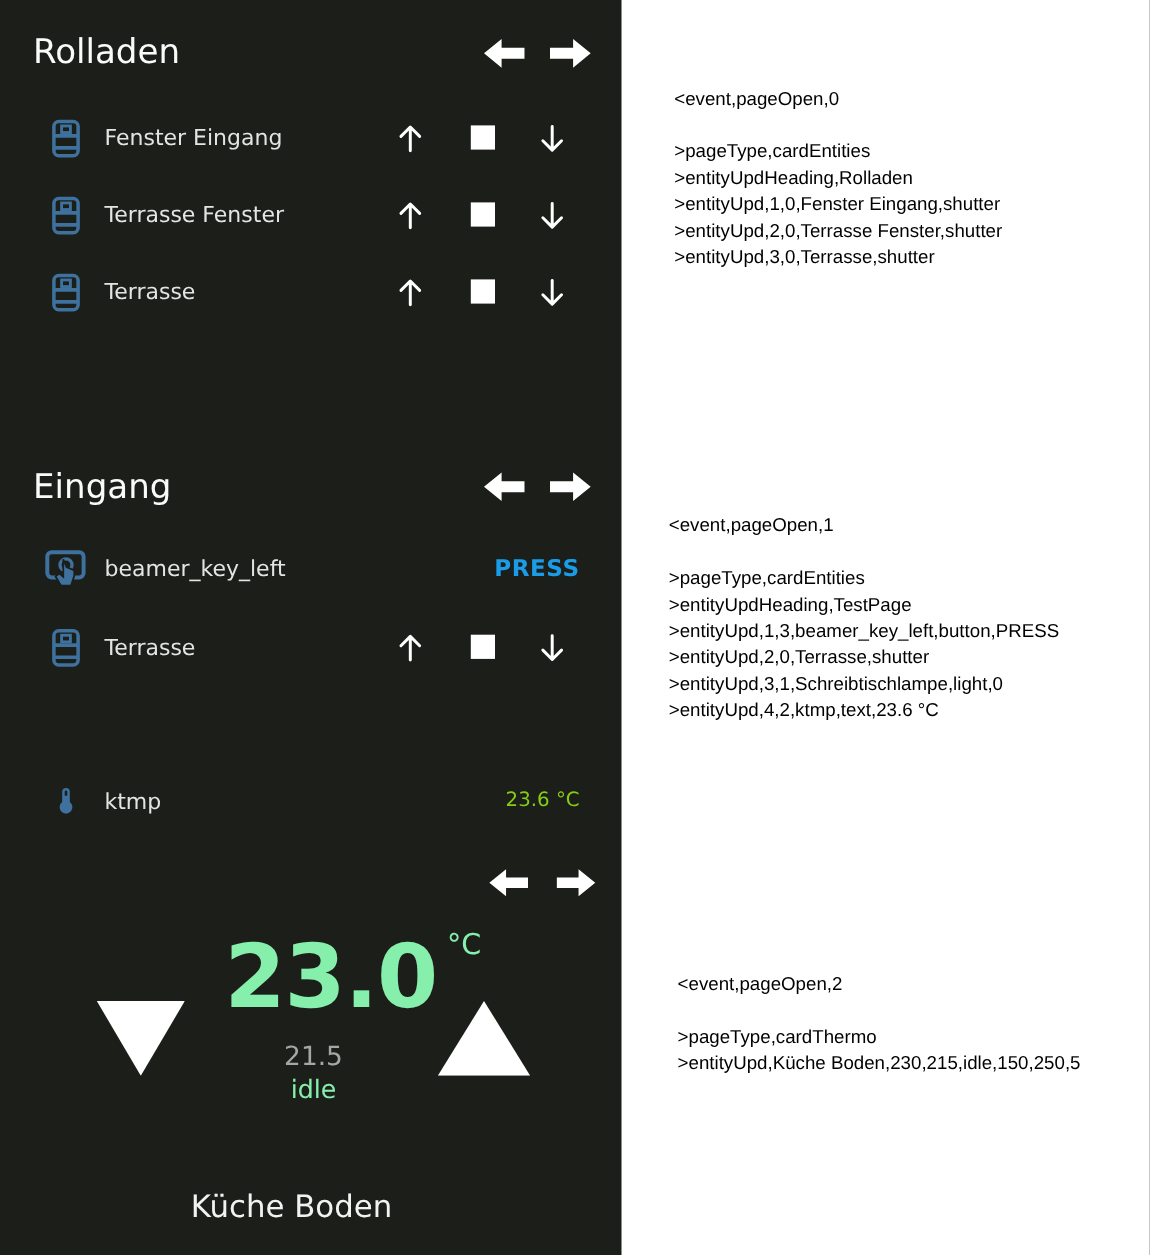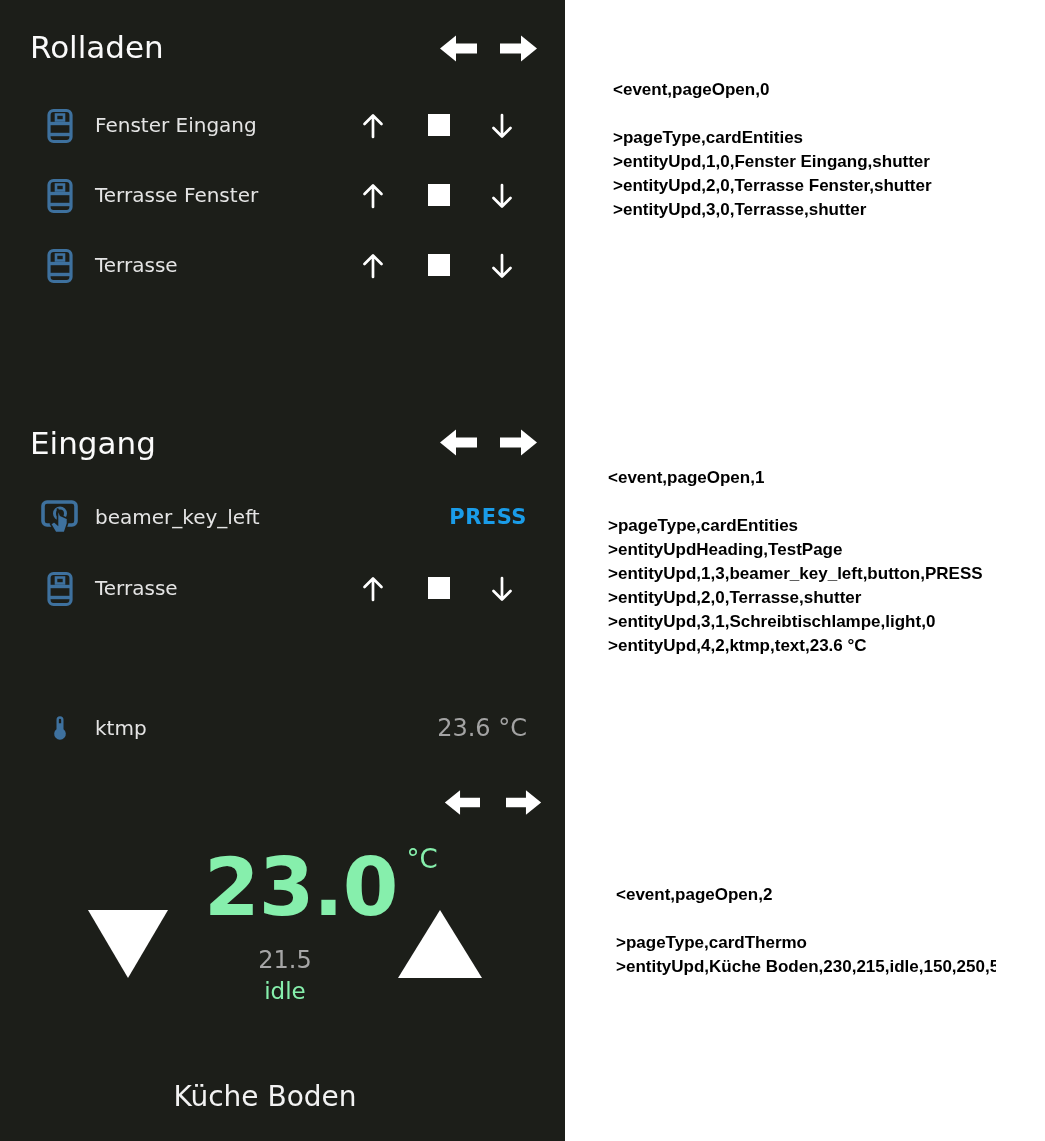--- a/index.html
+++ b/index.html
@@ -20,21 +20,21 @@
   .card-title{
     position:absolute;left:30px;font-size:31px;font-weight:400;color:#fafafa;line-height:36px;
   }
   .nav-arrow{position:absolute;cursor:pointer;}
   .row{position:absolute;left:0;width:565px;height:52px;}
   .row-icon{position:absolute;}
   .row-label{
     position:absolute;left:95px;top:0;line-height:52px;font-size:20px;color:var(--label);
   }
   .row-value{
-    position:absolute;right:38px;top:0;line-height:52px;font-size:24px;color:#a3a3a3;
+    position:absolute;right:38px;top:0;line-height:52px;font-size:18px;color:#84cc16;
   }
   .press-value{
     color:var(--accent);font-weight:600;font-size:21px;letter-spacing:.5px;cursor:pointer;
   }
   .ctl-up{position:absolute;left:359px;top:12px;cursor:pointer;}
   .ctl-stop{position:absolute;left:428px;top:15px;width:22px;height:22px;background:#fff;cursor:pointer;}
   .ctl-down{position:absolute;left:488px;top:12px;cursor:pointer;}
   .toggle{position:absolute;left:468px;top:8px;width:60px;height:36px;cursor:pointer;}
   .toggle-track{position:absolute;left:8px;top:5px;width:51px;height:26px;border-radius:13px;background:#454545;}
   .toggle-knob{position:absolute;left:0;top:1px;width:34px;height:34px;border-radius:50%;background:#9b9b9b;}
@@ -56,21 +56,21 @@
     font-size:23px;color:#86efac;
   }
   .thermo-name{
     position:absolute;left:0;top:316px;width:530px;text-align:center;
     font-size:28px;color:#f2f2f2;
   }
   .tri-btn{position:absolute;cursor:pointer;}
   
   .proto{
     position:absolute;color:#000;font-family:"Liberation Sans",sans-serif;
-    font-weight:700;font-size:17px;
+    font-weight:400;font-size:17px;
   }
   .proto-line{height:24px;line-height:24px;white-space:pre;}
 </style>
 </head>
 <body>
 
 <svg width="0" height="0" style="position:absolute">
   <defs>
     <g id="ico-shutter">
       <rect x="2" y="2.5" width="22" height="31" rx="4.5" fill="none" stroke="#3e719e" stroke-width="3.2"></rect>
@@ -223,20 +223,21 @@
       <div class="thermo-setpoint">21.5</div>
       <div class="thermo-state">idle</div>
       <div class="thermo-name">Küche Boden</div>
     </div>
   </div>
 
   <div class="proto" style="left:613px;top:78px;">
     <div class="proto-line">&lt;event,pageOpen,0</div>
     <div class="proto-line"></div>
     <div class="proto-line">&gt;pageType,cardEntities</div>
+    <div class="proto-line">&gt;entityUpdHeading,Rolladen</div>
     <div class="proto-line">&gt;entityUpd,1,0,Fenster Eingang,shutter</div>
     <div class="proto-line">&gt;entityUpd,2,0,Terrasse Fenster,shutter</div>
     <div class="proto-line">&gt;entityUpd,3,0,Terrasse,shutter</div>
   </div>
 
   <div class="proto" style="left:608px;top:466px;">
     <div class="proto-line">&lt;event,pageOpen,1</div>
     <div class="proto-line"></div>
     <div class="proto-line">&gt;pageType,cardEntities</div>
     <div class="proto-line">&gt;entityUpdHeading,TestPage</div>

